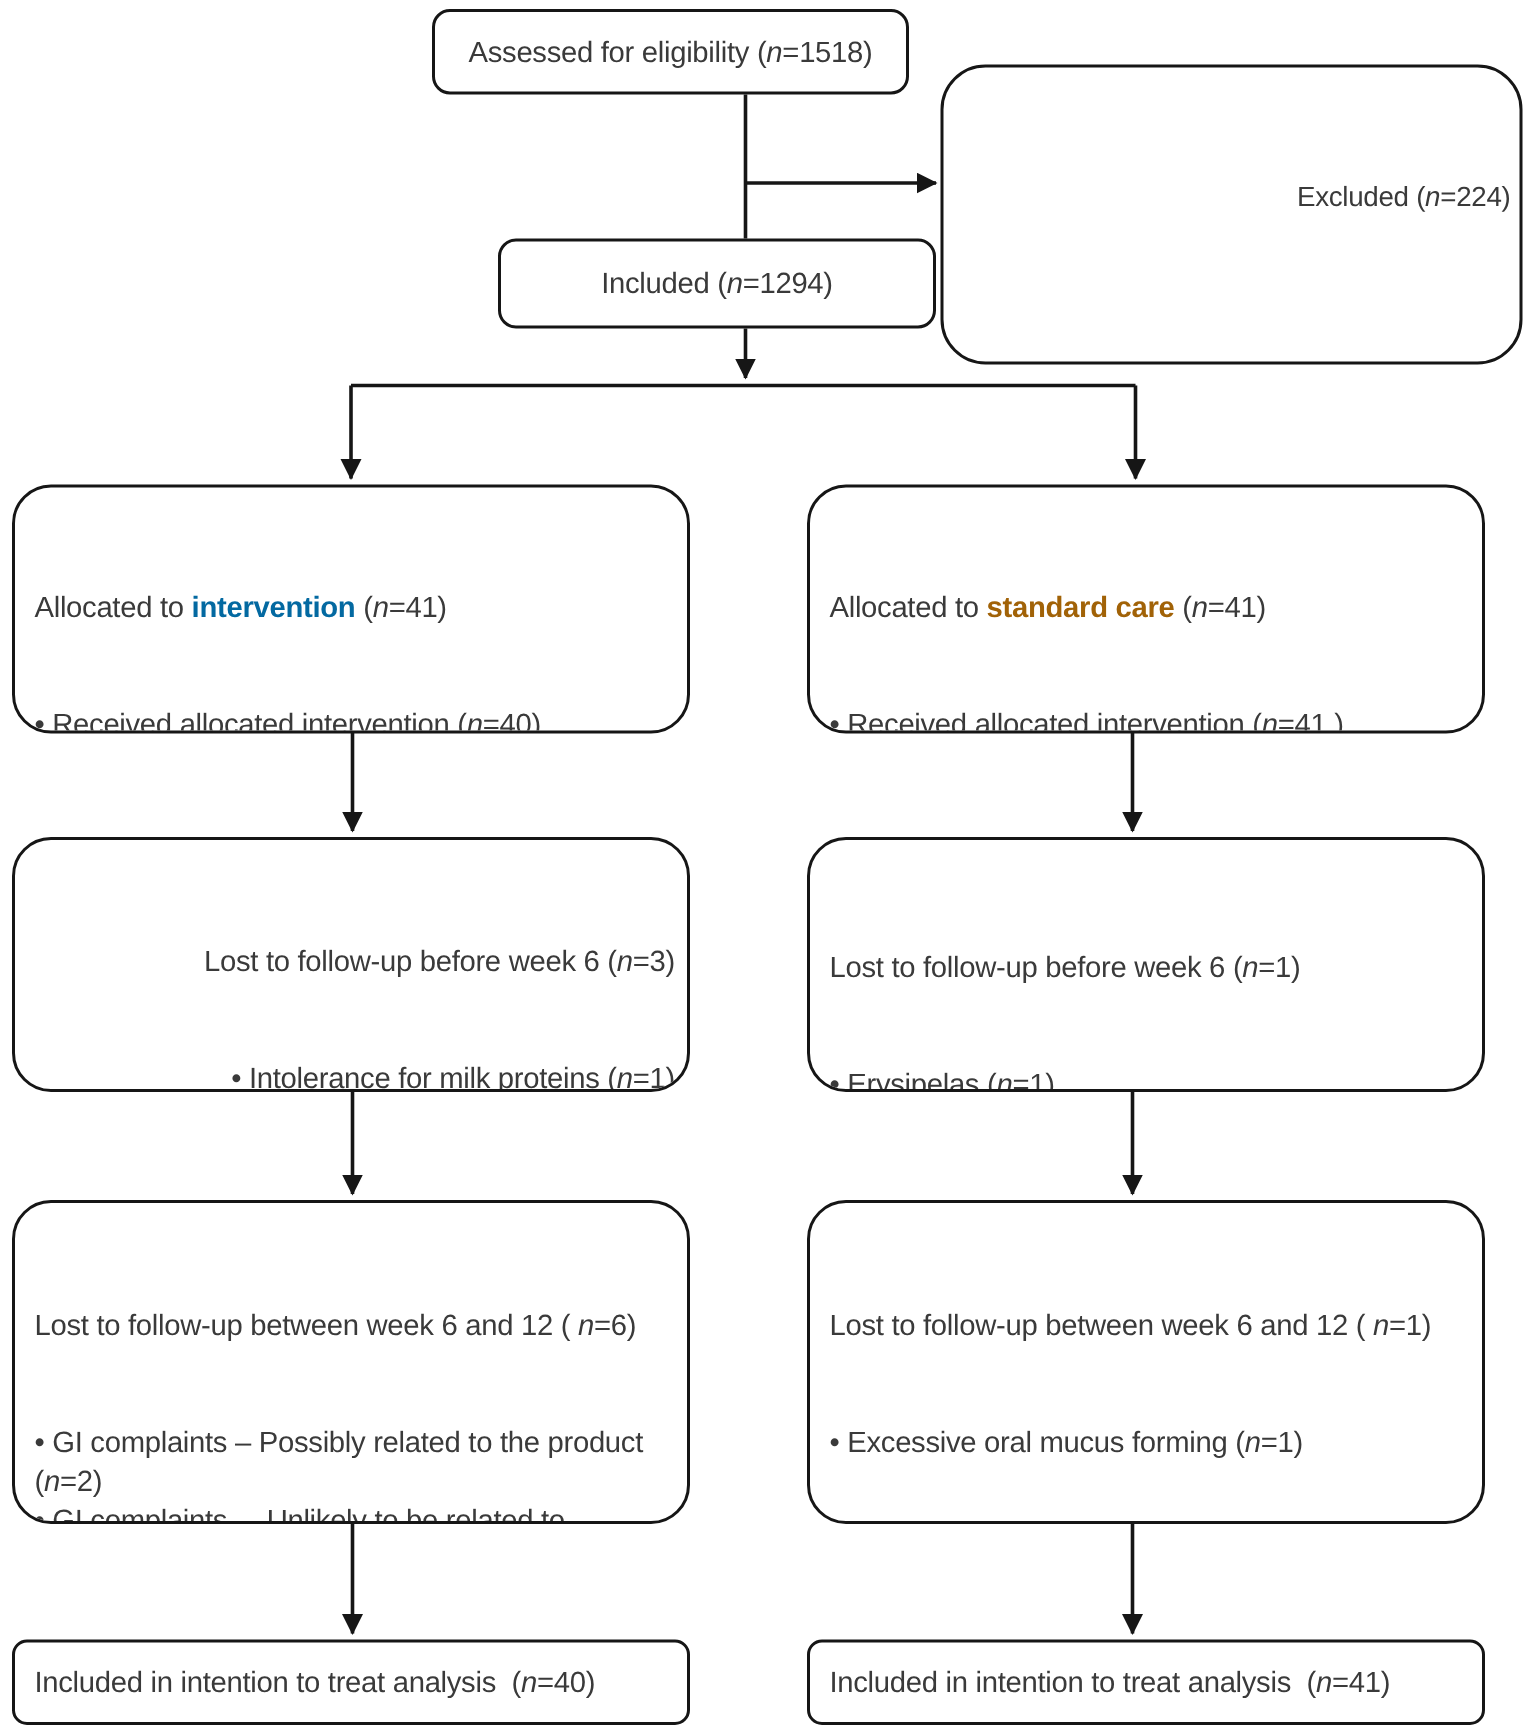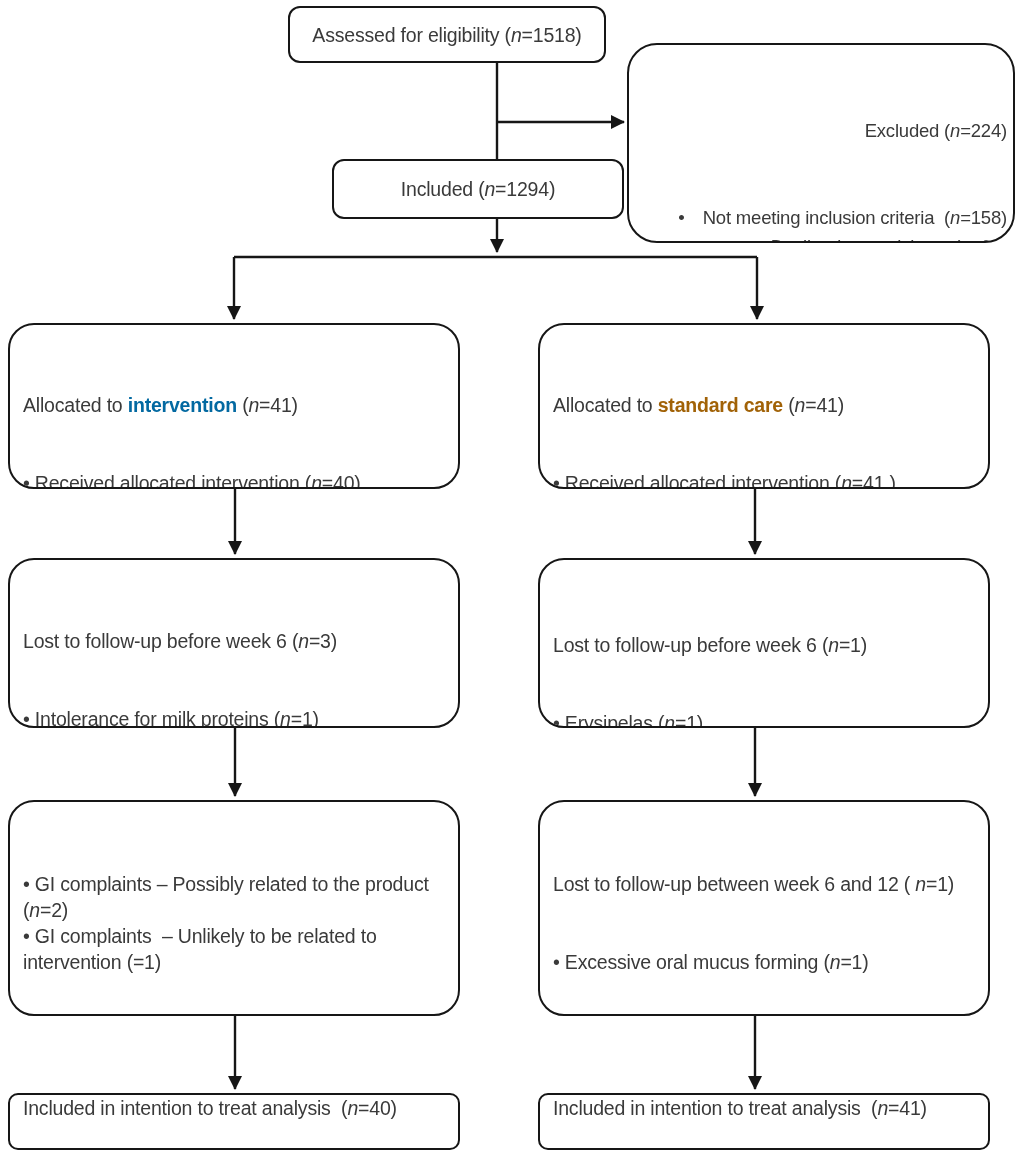--- a/index.html
+++ b/index.html
@@ -8,28 +8,28 @@
     font-family:"Liberation Sans",sans-serif;color:#3a3a3a;overflow:hidden;
   }
   .connectors{position:absolute;left:0;top:0;z-index:0;}
   .box{
     position:absolute;border:2px solid #161616;background:#ffffff;
     box-sizing:border-box;white-space:pre-wrap;
     font-size:19.5px;line-height:26px;letter-spacing:-0.2px;
     z-index:1;overflow:hidden;
   }
   .center-box{display:flex;align-items:center;justify-content:center;text-align:right;}
-  .vcenter-box{display:flex;align-items:flex-start;}
+  .vcenter-box{display:flex;align-items:center;}
   .b-assessed{left:288px;top:6px;width:318px;height:57px;border-radius:12px;}
   .b-excluded{left:627px;top:43px;width:388px;height:200px;border-radius:30px;
               padding:13px 6px 0 20px;font-size:18.5px;line-height:29px;text-align:right;}
   .b-included{left:332px;top:159px;width:292px;height:60px;border-radius:12px;}
   .b-allocL  {left:8px;  top:323px;width:452px;height:166px;border-radius:26px;padding:15px 8px 0 13px;}
   .b-allocR  {left:538px;top:323px;width:452px;height:166px;border-radius:26px;padding:15px 8px 0 13px;}
-  .b-lost6L  {left:8px;  top:558px;width:452px;height:170px;border-radius:26px;padding:16px 8px 0 13px;}
+  .b-lost6L  {left:8px;  top:558px;width:452px;height:170px;border-radius:26px;padding:16px 8px 0 13px;text-align:right;}
   .b-lost6R  {left:538px;top:558px;width:452px;height:170px;border-radius:26px;padding:20px 8px 0 13px;}
   .b-lost612L{left:8px;  top:800px;width:452px;height:216px;border-radius:26px;padding:17px 8px 0 13px;}
   .b-lost612R{left:538px;top:800px;width:452px;height:216px;border-radius:26px;padding:17px 8px 0 13px;}
   .b-ittL{left:8px;  top:1093px;width:452px;height:57px;border-radius:10px;padding:0 8px 0 13px;}
   .b-ittR{left:538px;top:1093px;width:452px;height:57px;border-radius:10px;padding:0 4px 0 13px;}
   .hl{font-weight:bold;}
   .excluded-list .bullet{padding-left:11px;}
   .rich i{font-style:italic;}
 </style>
 </head>
@@ -58,21 +58,20 @@
       <path d="M755,1015 V1089" marker-end="url(#ah)"></path>
     </g>
   </svg>
 
   <div class="box b-assessed center-box">
     <div class="rich">Assessed for eligibility (<i>n</i>=1518)</div>
   </div>
 
   <div class="box b-excluded">
     <div class="rich">Excluded (<i>n</i>=224)</div>
-    <div class="excluded-list"><div class="bullet rich">• Not meeting inclusion criteria  (<i>n</i>=158)</div><div class="bullet rich">• Declined to participate (<i>n</i>=60)</div></div>
   </div>
 
   <div class="box b-included center-box">
     <div class="rich">Included (<i>n</i>=1294)</div>
   </div>
 
   <div class="box b-allocL">
     <div><span class="rich">Allocated to </span><span class="hl rich" style="color: #0369a1;">intervention</span><span class="rich"> (<i>n</i>=41)</span></div>
     <div><div class="bullet rich">• Received allocated intervention (<i>n</i>=40)</div></div>
   </div>
@@ -86,20 +85,21 @@
     <div class="rich">Lost to follow-up before week 6 (<i>n</i>=3)</div>
     <div><div class="bullet rich">• Intolerance for milk proteins (<i>n</i>=1)</div></div>
   </div>
 
   <div class="box b-lost6R">
     <div class="rich">Lost to follow-up before week 6 (<i>n</i>=1)</div>
     <div><div class="bullet rich">• Erysipelas (<i>n</i>=1)</div></div>
   </div>
 
   <div class="box b-lost612L">
+    <div class="rich">Lost to follow-up between week 6 and 12 ( <i>n</i>=6)</div>
     <div><div class="bullet rich">• GI complaints – Possibly related to the product (<i>n</i>=2)</div><div class="bullet rich">• GI complaints  – Unlikely to be related to intervention (=1)</div></div>
   </div>
 
   <div class="box b-lost612R">
     <div class="rich">Lost to follow-up between week 6 and 12 ( <i>n</i>=1)</div>
     <div><div class="bullet rich">• Excessive oral mucus forming (<i>n</i>=1)</div></div>
   </div>
 
   <div class="box b-ittL vcenter-box">
     <div class="rich">Included in intention to treat analysis  (<i>n</i>=40)</div>

